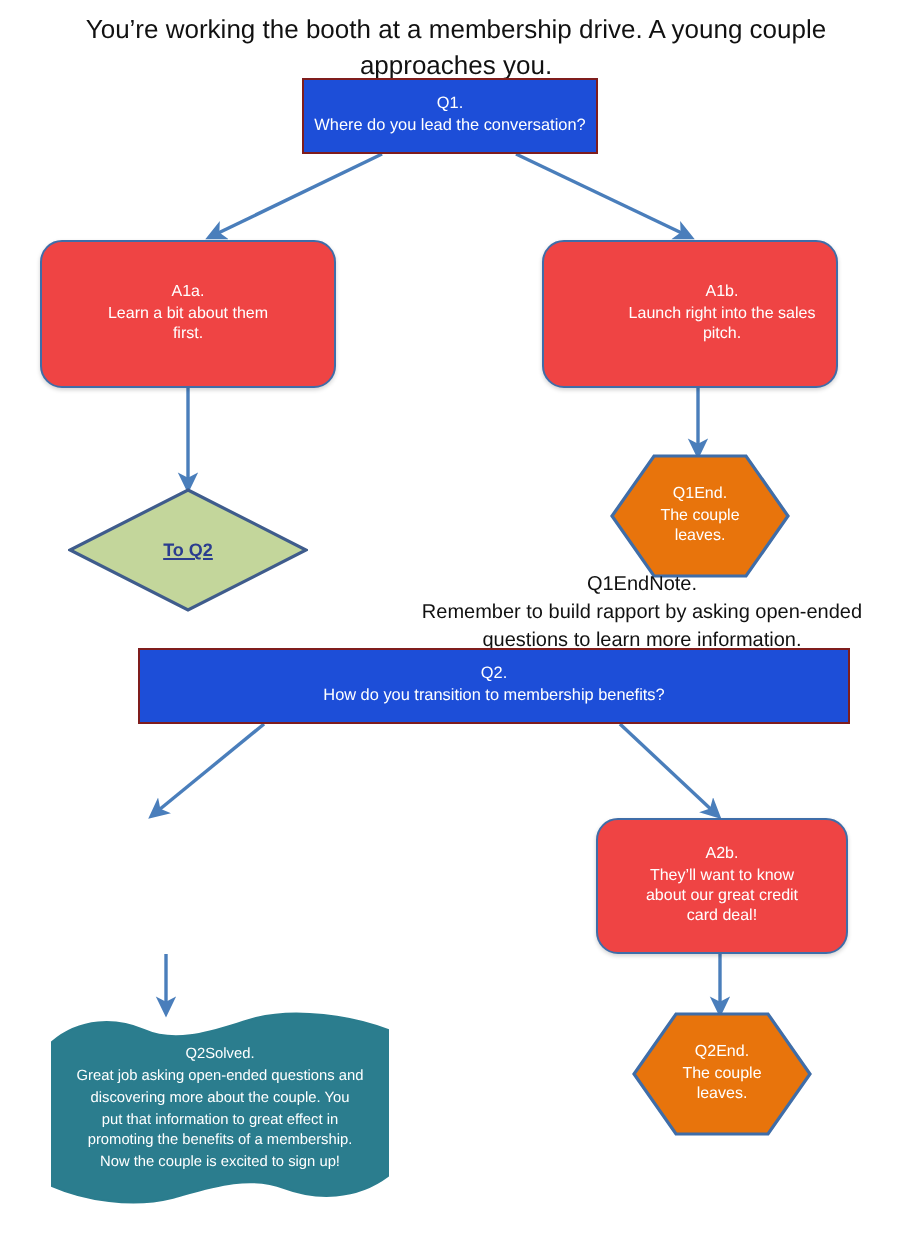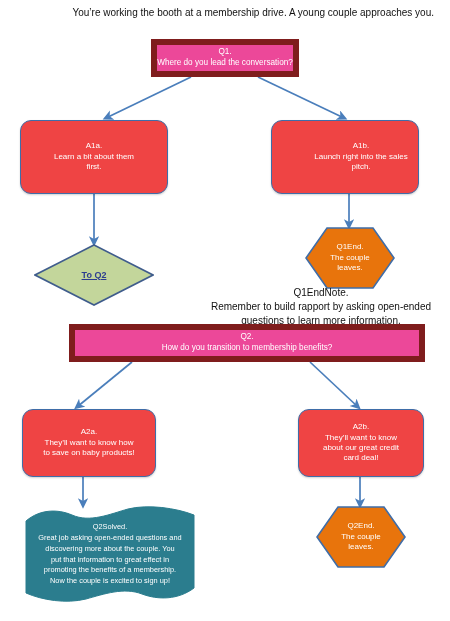--- a/index.html
+++ b/index.html
@@ -15,42 +15,42 @@
     width: 450px;
     height: 621px;
     background: #ffffff;
     overflow: hidden;
   }
   .intro-text {
     position: absolute;
     left: 22px;
     top: 6px;
     width: 412px;
-    font-size: 10px;
+    font-size: 13px;
     color: #111111;
     line-height: 1.35;
-    text-align: right;
+    text-align: center;
   }
   
   .node {
     position: absolute;
     box-sizing: border-box;
     display: flex;
     align-items: center;
     justify-content: center;
   }
   .node .txt {
     text-align: center;
     line-height: 1.3;
     white-space: pre-line;
   }
   
   .proc {
-    background: #ec4899;
-    border: 6px solid #7f1d1d;
+    background: #1d4ed8;
+    border: 1px solid #7f1d1d;
     color: #ffffff;
   }
   .proc .txt {
     font-size: 8.2px;
   }
   
   .answer {
     background: #ef4444;
     border: 1.4px solid #3F6DA8;
     border-radius: 11px;
@@ -205,25 +205,20 @@
 
   <div class="note" style="left:196px; top:286px; width:250px;">Q1EndNote.
 Remember to build rapport by asking open-ended
 questions to learn more information.</div>
 
   <div class="node proc" style="left:69px; top:324px; width:356px; height:38px;">
     <span class="txt">Q2.
 How do you transition to membership benefits?</span>
   </div>
 
-  <div class="node answer" style="left:22px; top:409px; width:134px; height:68px;">
-    <span class="txt">A2a.
-They’ll want to know how
-to save on baby products!</span>
-  </div>
 
   <div class="node answer" style="left:298px; top:409px; width:126px; height:68px;">
     <span class="txt">A2b.
 They’ll want to know
 about our great credit
 card deal!</span>
   </div>
 
   <div class="wavewrap" style="left:24px; top:506px; width:172px; height:97px;">
     <svg width="172" height="97" viewBox="0 0 172 97">

